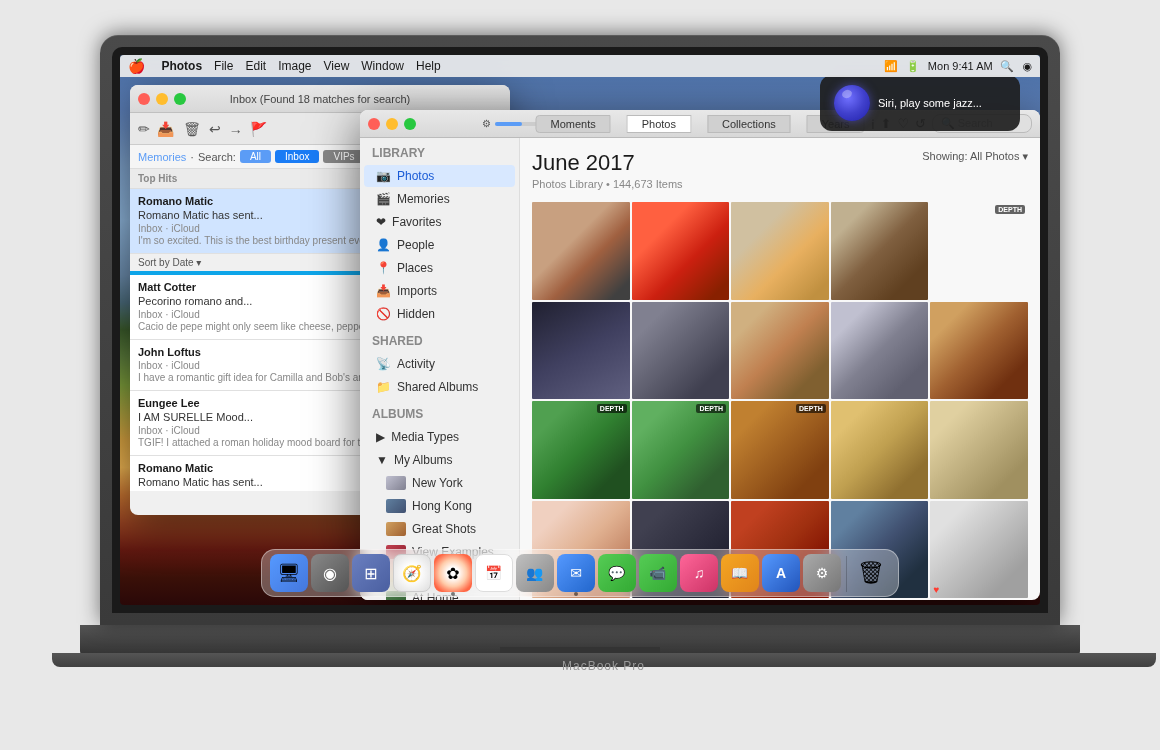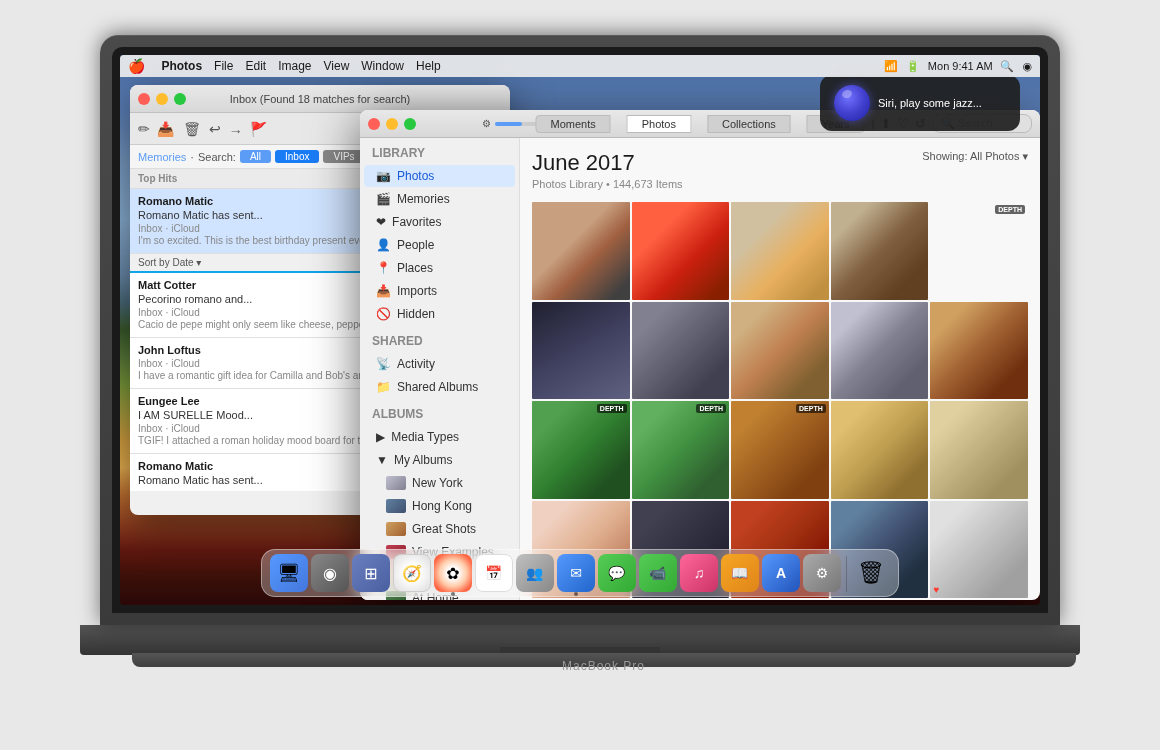--- a/index.html
+++ b/index.html
@@ -264,21 +264,21 @@
     .mail-date { font-size: 10px; color: #888; }
     .mail-subject { font-size: 11px; color: #333; margin-bottom: 2px; }
     .mail-preview { font-size: 10px; color: #888; line-height: 1.3; }
     .mail-badge { font-size: 10px; color: #888; }
 
     .sort-bar {
       padding: 3px 8px;
       font-size: 10px;
       color: #555;
       background: #f0f0f0;
-      border-bottom: 2px solid #0ea5e9;
+      border-bottom: 4px solid #0ea5e9;
     }
 
     
     .photos-window {
       position: absolute;
       top: 55px;
       left: 240px;
       width: 680px;
       height: 490px;
       background: #f8f8f8;
@@ -478,21 +478,21 @@
       justify-content: center;
       align-items: flex-end;
     }
     .macbook-hinge {
       width: 160px;
       height: 8px;
       background: #333;
       border-radius: 0 0 4px 4px;
     }
     .macbook-stand {
-      width: 944px;
+      width: 1104px;
       height: 14px;
       background: linear-gradient(180deg, #555 0%, #404040 100%);
       border-radius: 0 0 8px 8px;
       margin-top: -2px;
       margin-left: 47px;
     }
 
     
     .dock {
       position: absolute;

